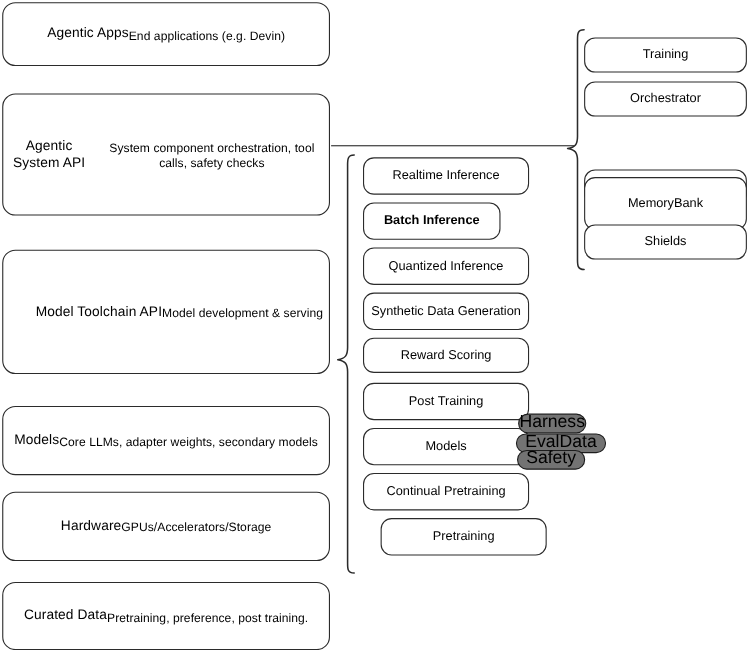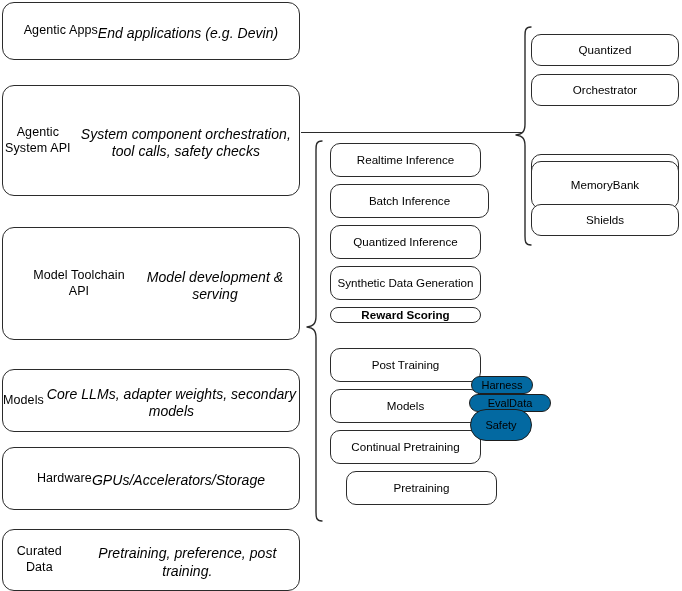--- a/index.html
+++ b/index.html
@@ -34,25 +34,24 @@
     line-height: 1.25;
   }
 
   
   .layer .title {
     font-size: 12.5px;
     color: #000;
     letter-spacing: 0.1px;
   }
   .layer .sub {
-    font-size: 14px;
+    font-size: 11px;
     color: #000;
     margin-top: 5px;
     letter-spacing: 0.05px;
-    font-style: italic;
   }
 
   
   .cap {
     font-size: 11.6px;
     border-radius: 10px;
     border-width: 1.3px;
   }
 
   
@@ -61,25 +60,25 @@
     border-radius: 10px;
     border-width: 1.3px;
   }
 
   
   .pill {
     position: absolute;
     box-sizing: border-box;
     border: 1.3px solid #1d1d1d;
     border-radius: 999px;
-    background: #0369a1;
+    background: #737373;
     display: flex;
-    align-items: center;
+    align-items: flex-end;
     justify-content: center;
-    font-size: 11px;
+    font-size: 16px;
     color: #000;
     z-index: 6;
   }
 
   
   .connector {
     position: absolute;
     background: #2b2b2b;
     z-index: 1;
   }
@@ -135,30 +134,30 @@
 
   <div class="connector" style="left:301px; top:132px; width:221px; height:1.4px;"></div>
 
   <svg class="brace" style="left:306px; top:140px;" width="18" height="382" viewBox="0 0 18 382">
     <path d="M16 1 C10 1 10 5 10 10 L10 176 C10 183 8 186 1 187 C8 188 10 191 10 198 L10 372 C10 377 10 381 16 381"></path>
   </svg>
 
   <div class="node cap" style="left:330px; top:143px; width:151px; height:34px;">
     <span>Realtime Inference</span>
   </div>
-  <div class="node cap" style="left:330px; top:184px; width:159px; height:34px;">
+  <div class="node cap" style="left:330px; top:184px; width:125px; height:34px;font-weight:bold;">
     <span>Batch Inference</span>
   </div>
   <div class="node cap" style="left:330px; top:225px; width:151px; height:34px;">
     <span>Quantized Inference</span>
   </div>
   <div class="node cap" style="left:330px; top:266px; width:151px; height:34px;">
     <span>Synthetic Data Generation</span>
   </div>
-  <div class="node cap" style="left:330px; top:307px; width:151px; height:16px;font-weight:bold;">
+  <div class="node cap" style="left:330px; top:307px; width:151px; height:32px;">
     <span>Reward Scoring</span>
   </div>
   <div class="node cap" style="left:330px; top:348px; width:151px; height:34px;">
     <span>Post Training</span>
   </div>
   <div class="node cap" style="left:330px; top:389px; width:151px; height:34px;">
     <span>Models</span>
   </div>
   <div class="node cap" style="left:330px; top:430px; width:151px; height:34px;">
     <span>Continual Pretraining</span>
@@ -166,30 +165,30 @@
   <div class="node cap" style="left:346px; top:471px; width:151px; height:34px;">
     <span>Pretraining</span>
   </div>
 
   <div class="pill" style="left:471px; top:376px; width:62px; height:18px;">
     <span>Harness</span>
   </div>
   <div class="pill" style="left:469px; top:394px; width:82px; height:18px;">
     <span>EvalData</span>
   </div>
-  <div class="pill" style="left:470px; top:409px; width:62px; height:32px;">
+  <div class="pill" style="left:470px; top:409px; width:62px; height:18px;">
     <span>Safety</span>
   </div>
 
   <svg class="brace" style="left:515px; top:26px;" width="18" height="220" viewBox="0 0 18 220">
     <path d="M16 1 C10 1 10 5 10 10 L10 98 C10 105 8 108 1 109 C8 110 10 113 10 120 L10 210 C10 215 10 219 16 219"></path>
   </svg>
 
   <div class="node comp" style="left:531px; top:34px; width:148px; height:32px;">
-    <span>Quantized</span>
+    <span>Training</span>
   </div>
   <div class="node comp" style="left:531px; top:74px; width:148px; height:32px;">
     <span>Orchestrator</span>
   </div>
   <div class="node comp" style="left:531px; top:118px; width:148px; height:32px;margin-top:36px;">
     <span>PromptStore</span>
   </div>
   <div class="node comp" style="left:531px; top:161px; width:148px; height:48px;">
     <span>MemoryBank</span>
   </div>

